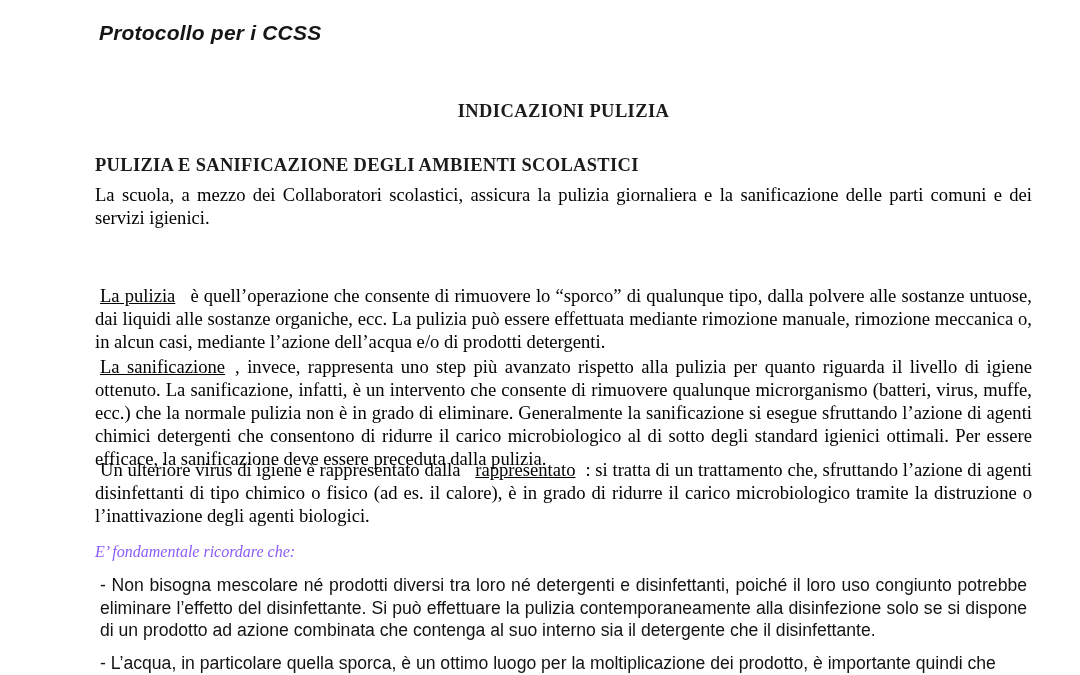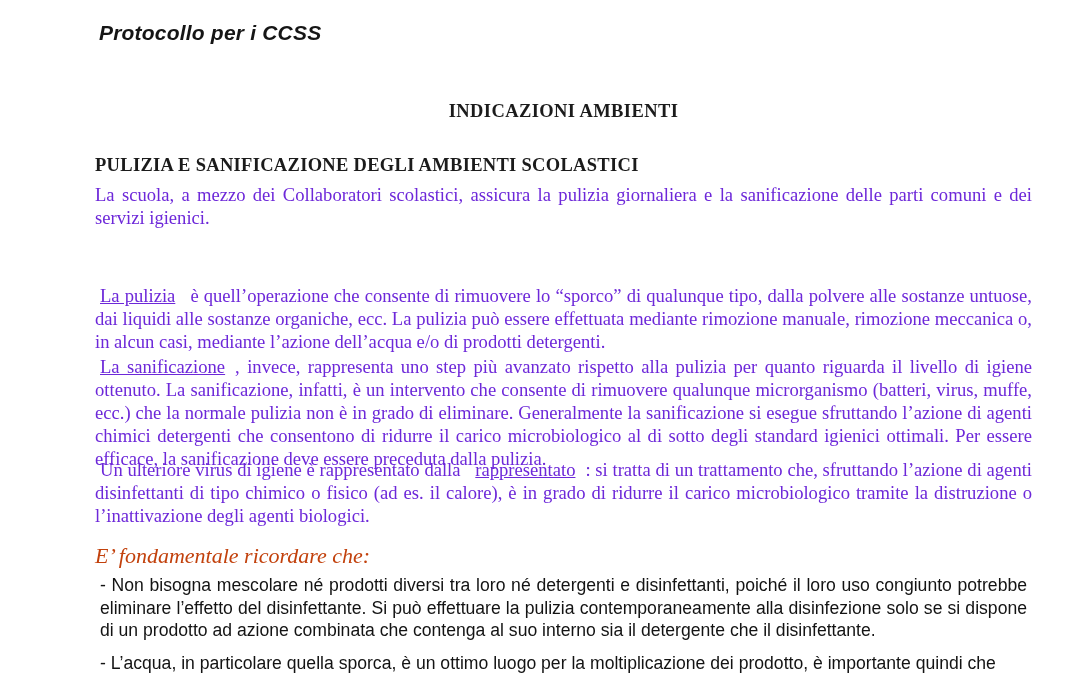--- a/index.html
+++ b/index.html
@@ -34,52 +34,52 @@
     left: 80px; top: 140px;
     font-weight: bold;
     font-size: 18.5px;
     letter-spacing: 0.3px;
   }
   .body-text {
     left: 80px; width: 947px;
     font-size: 18.6px;
     line-height: 23px;
     text-align: justify;
-    color: #6d28d9;
+    color: #000000;
   }
   .p-intro        { top: 168px; }
   .sub-heading    { left: 80px; top: 237px; font-weight: bold; font-size: 18.5px; }
   .p-pulizia      { top: 269px; }
   .p-sanificazione{ top: 340px; }
   .p-disinfezione { top: 443px; }
   .u { text-decoration: underline; }
   .reminder-heading {
     left: 80px; top: 528px;
     font-style: italic;
-    font-size: 22px;
-    color: #c2410c;
+    font-size: 16px;
+    color: #8b5cf6;
   }
   .bullets {
     left: 80px; top: 554px; width: 947px;
     font-family: "Liberation Sans", sans-serif;
     font-size: 17.6px;
     line-height: 22.6px;
     text-align: justify;
     color: #131313;
   }
   .bullet-item { display: block; }
 </style>
 </head>
 <body>
 
 <div class="page">
 
   <div class="abs doc-title">Protocollo per i CCSS</div>
 
-  <div class="abs section-title">INDICAZIONI AMBIENTI</div>
+  <div class="abs section-title">INDICAZIONI PULIZIA</div>
 
   <div class="abs main-heading">PULIZIA E SANIFICAZIONE DEGLI AMBIENTI SCOLASTICI</div>
 
   <p class="abs body-text p-intro">La scuola, a mezzo dei Collaboratori scolastici, assicura la pulizia giornaliera e la sanificazione delle parti comuni e dei servizi igienici.</p>
 
 
   <p class="abs body-text p-pulizia"><span class="u">La pulizia</span><span> è quell’operazione che consente di rimuovere lo “sporco” di qualunque tipo, dalla polvere alle sostanze untuose, dai liquidi alle sostanze organiche, ecc. La pulizia può essere effettuata mediante rimozione manuale, rimozione meccanica o, in alcun casi, mediante l’azione dell’acqua e/o di prodotti detergenti.</span></p>
 
   <p class="abs body-text p-sanificazione"><span class="u">La sanificazione</span><span>, invece, rappresenta uno step più avanzato rispetto alla pulizia per quanto riguarda il livello di igiene ottenuto. La sanificazione, infatti, è un intervento che consente di rimuovere qualunque microrganismo (batteri, virus, muffe, ecc.) che la normale pulizia non è in grado di eliminare. Generalmente la sanificazione si esegue sfruttando l’azione di agenti chimici detergenti che consentono di ridurre il carico microbiologico al di sotto degli standard igienici ottimali. Per essere efficace, la sanificazione deve essere preceduta dalla pulizia.</span></p>
 

